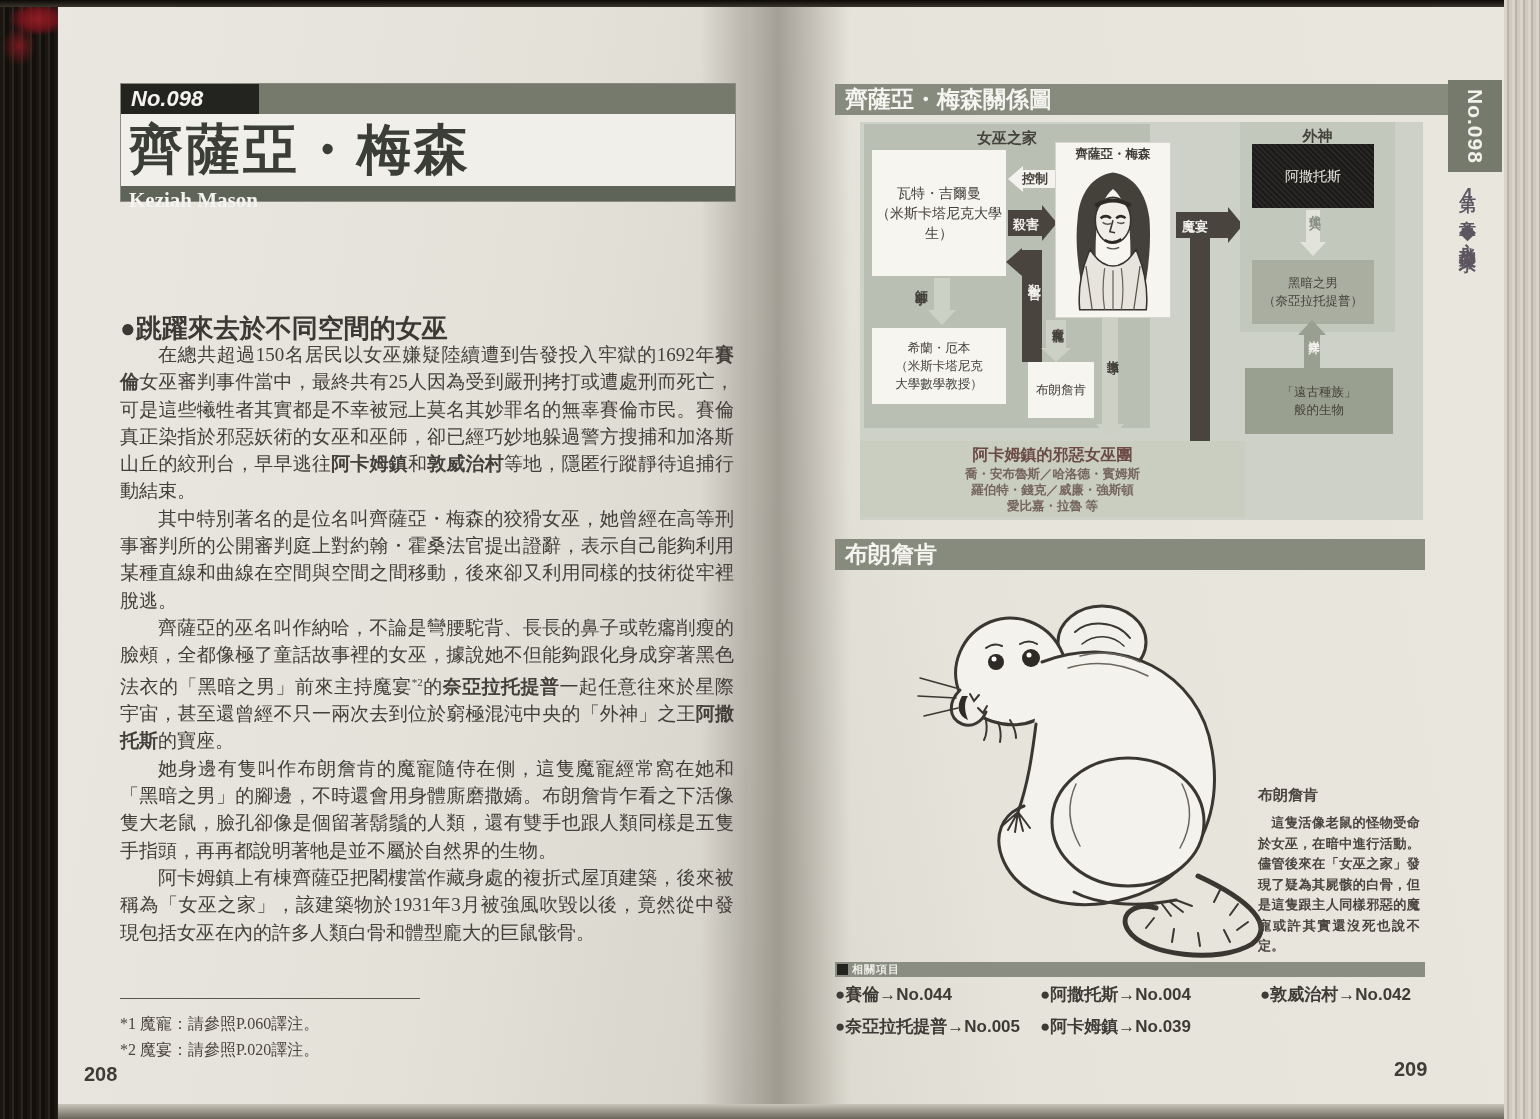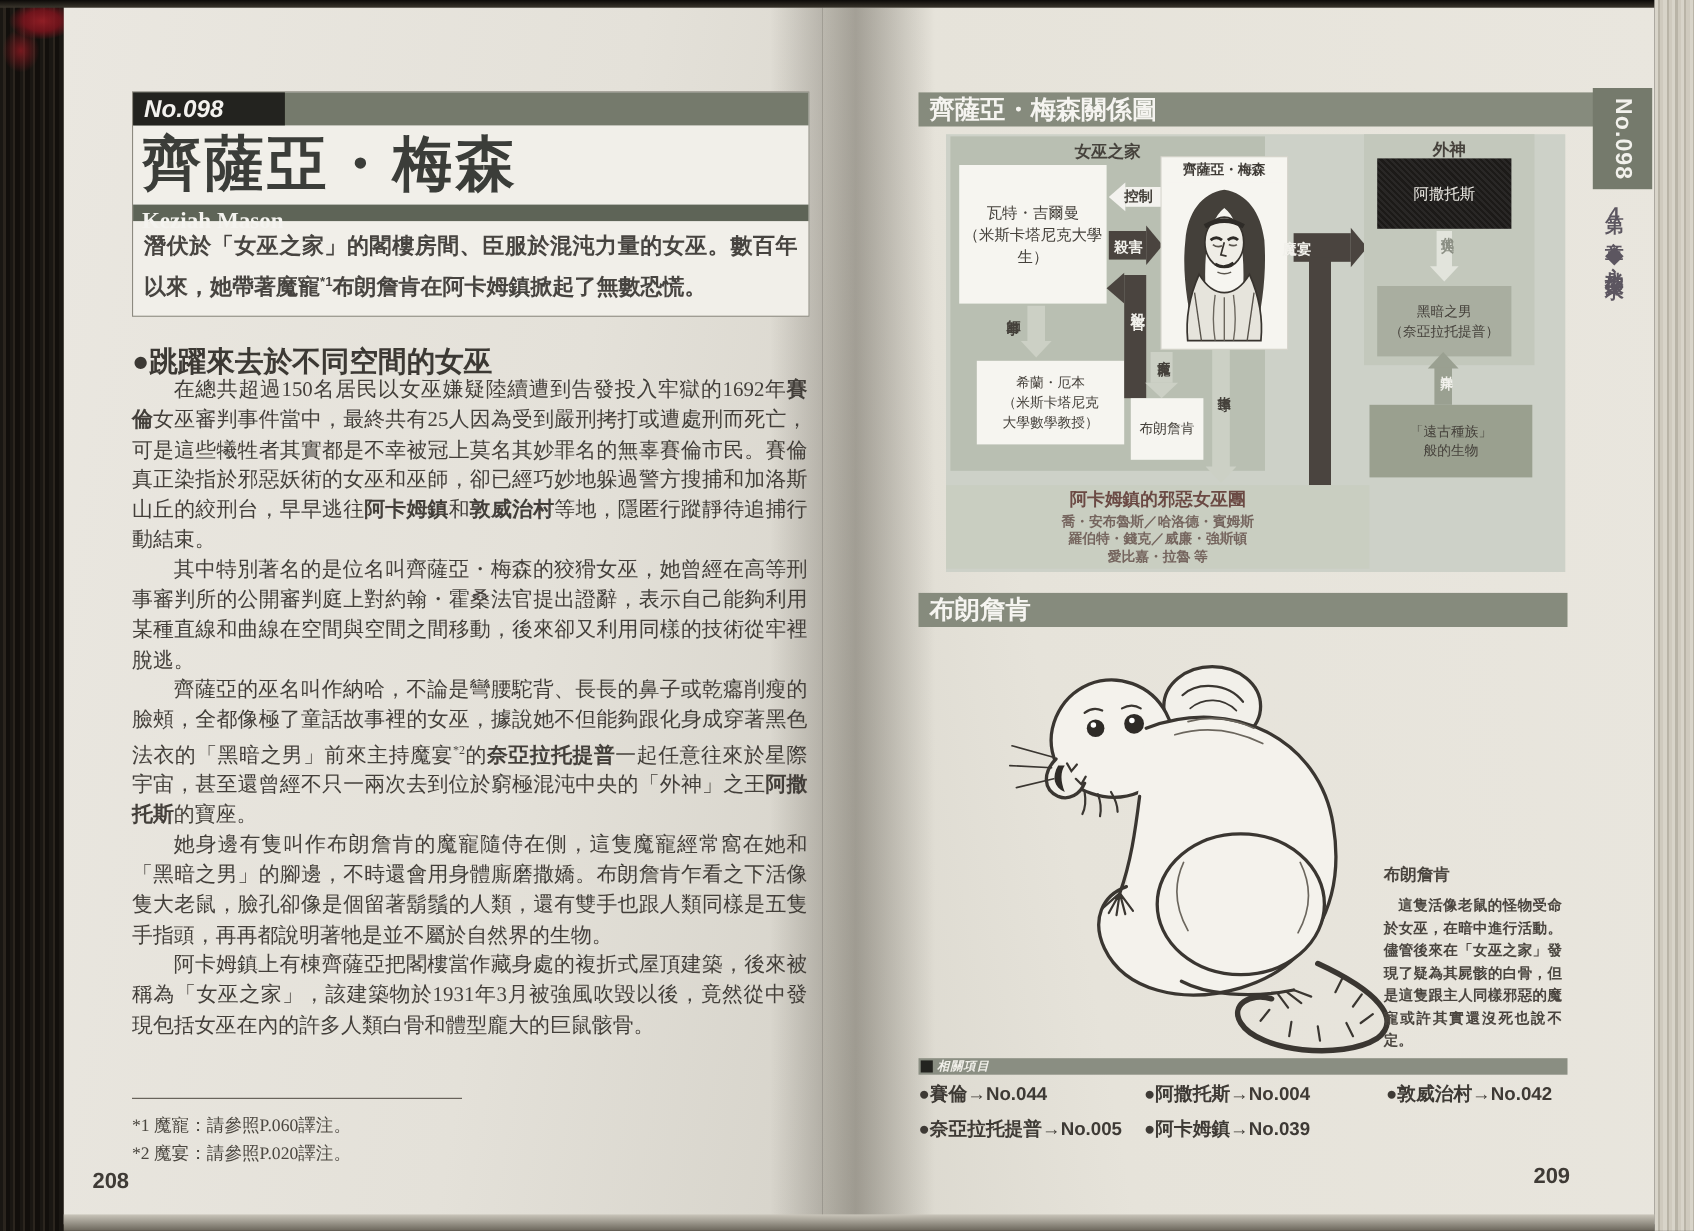--- a/index.html
+++ b/index.html
@@ -80,21 +80,21 @@
   .tri{width:0;height:0;}
   .coven{background:#c9cec1;text-align:center;}
   .coven-title{font-size:16px;font-weight:800;color:#6b4a44;line-height:22px;padding-top:3px;}
   .coven-members{font-size:12.5px;line-height:16px;color:#75655e;font-weight:600;}
 
   .rat-wrap{left:890px;top:570px;width:400px;height:395px;}
   .caption{left:1258px;top:786px;width:162px;color:#4a453f;}
   .caption-title{font-size:15px;font-weight:800;margin-bottom:8px;}
   .caption-body{font-size:13.2px;line-height:20.5px;text-align:justify;text-indent:1em;font-weight:600;}
 
-  .rel-bar{left:835px;top:962px;width:590px;height:15px;background:#8a8e82;display:flex;align-items:center;font-style:italic;}
+  .rel-bar{left:835px;top:962px;width:590px;height:15px;background:#8a8e82;display:flex;align-items:center;}
   .rel-sq{width:11px;height:11px;background:#23231f;margin:0 4px 0 2px;}
   .rel-label{font-size:11px;font-weight:700;color:#f0efe9;letter-spacing:1px;}
   .links{left:835px;top:983px;width:605px;display:grid;
     grid-template-columns:205px 220px 180px;row-gap:9px;
     font-size:17px;font-weight:600;color:#3e3a35;}
 
   .tab{left:1448px;top:80px;width:54px;height:92px;background:#757a6c;
     display:flex;align-items:center;justify-content:center;}
   .tab span{writing-mode:vertical-rl;color:#f2f1ec;font:700 21px "Liberation Sans",sans-serif;letter-spacing:1px;}
   .chapter{left:1456px;top:182px;writing-mode:vertical-rl;text-orientation:upright;
@@ -112,21 +112,20 @@
 <div class="abs gutter"></div>
 <div class="abs edge-right"></div>
 <div class="abs page-bottom"></div>
 
 <div class="abs hdr">
   <div class="hdr-row1">
     <div class="hdr-no">No.098</div>
   </div>
   <div class="hdr-title">齊薩亞・梅森</div>
   <div class="hdr-sub">Keziah Mason</div>
-  <div class="hdr-intro">潛伏於「女巫之家」的閣樓房間、臣服於混沌力量的女巫。數百年以來，她帶著魔寵<sup>*1</sup>布朗詹肯在阿卡姆鎮掀起了無數恐慌。</div>
 </div>
 
 <div class="abs sec-head">●跳躍來去於不同空間的女巫</div>
 
 <div class="abs bodytext">
   <p>在總共超過150名居民以女巫嫌疑陸續遭到告發投入牢獄的1692年<b>賽倫</b>女巫審判事件當中，最終共有25人因為受到嚴刑拷打或遭處刑而死亡，可是這些犧牲者其實都是不幸被冠上莫名其妙罪名的無辜賽倫市民。賽倫真正染指於邪惡妖術的女巫和巫師，卻已經巧妙地躲過警方搜捕和加洛斯山丘的絞刑台，早早逃往<b>阿卡姆鎮</b>和<b>敦威治村</b>等地，隱匿行蹤靜待追捕行動結束。</p>
   <p>其中特別著名的是位名叫齊薩亞・梅森的狡猾女巫，她曾經在高等刑事審判所的公開審判庭上對約翰・霍桑法官提出證辭，表示自己能夠利用某種直線和曲線在空間與空間之間移動，後來卻又利用同樣的技術從牢裡脫逃。</p>
   <p>齊薩亞的巫名叫作納哈，不論是彎腰駝背、長長的鼻子或乾癟削瘦的臉頰，全都像極了童話故事裡的女巫，據說她不但能夠跟化身成穿著黑色法衣的「黑暗之男」前來主持魔宴<sup>*2</sup>的<b>奈亞拉托提普</b>一起任意往來於星際宇宙，甚至還曾經不只一兩次去到位於窮極混沌中央的「外神」之王<b>阿撒托斯</b>的寶座。</p>
   <p>她身邊有隻叫作布朗詹肯的魔寵隨侍在側，這隻魔寵經常窩在她和「黑暗之男」的腳邊，不時還會用身體廝磨撒嬌。布朗詹肯乍看之下活像隻大老鼠，臉孔卻像是個留著鬍鬚的人類，還有雙手也跟人類同樣是五隻手指頭，再再都說明著牠是並不屬於自然界的生物。</p>
   <p>阿卡姆鎮上有棟齊薩亞把閣樓當作藏身處的複折式屋頂建築，後來被稱為「女巫之家」，該建築物於1931年3月被強風吹毀以後，竟然從中發現包括女巫在內的許多人類白骨和體型龐大的巨鼠骸骨。</p>
@@ -140,21 +139,21 @@
 <div class="abs pagenum-l">208</div>
 
 <div class="abs bar bar-diagram">齊薩亞・梅森關係圖</div>
 
 <div class="abs diagram">
 
   <div class="abs grp" style="left:4px;top:2px;width:286px;height:304px;"></div>
   <div class="abs grp-label" style="left:4px;top:7px;width:286px;">女巫之家</div>
 
   <div class="abs node" style="left:12px;top:28px;width:134px;height:126px;">瓦特・吉爾曼<br>（米斯卡塔尼克大學生）</div>
-  <div class="abs node small" style="left:12px;top:206px;width:134px;height:76px;margin-left:16px;">希蘭・厄本<br>（米斯卡塔尼克<br>大學數學教授）</div>
+  <div class="abs node small" style="left:12px;top:206px;width:134px;height:76px;">希蘭・厄本<br>（米斯卡塔尼克<br>大學數學教授）</div>
 
   <div class="abs lbl vtext" style="left:52px;top:158px;">師事</div>
   <div class="abs shaft-light" style="left:74px;top:156px;width:16px;height:32px;"></div>
   <div class="abs tri" style="left:68px;top:188px;border-left:14px solid transparent;border-right:14px solid transparent;border-top:15px solid #ccd0c5;"></div>
 
   <div class="abs tri" style="left:148px;top:44px;border-top:13px solid transparent;border-bottom:13px solid transparent;border-right:15px solid #f3f2ee;"></div>
   <div class="abs shaft-white" style="left:163px;top:48px;width:33px;height:18px;"></div>
   <div class="abs lbl" style="left:162px;top:48px;">控制</div>
 
   <div class="abs shaft-dark" style="left:148px;top:88px;width:34px;height:26px;"></div>
@@ -188,21 +187,21 @@
       <path d="M50 52 L47 63 L52 64" stroke="#37332e" stroke-width="1.5" fill="none"></path>
       <path d="M42 71 Q50 76 58 70" stroke="#2e2b27" stroke-width="2.5" fill="none"></path>
       <path d="M44 78 Q50 81 56 78" stroke="#5a554d" stroke-width="1.2" fill="none"></path>
       <path d="M28 80 C20 98 16 118 18 138 L82 138 C84 118 80 98 72 80 C66 90 58 96 50 96 C42 96 34 90 28 80 Z" fill="#e6e4dc" stroke="#37332e" stroke-width="1.5"></path>
       <path d="M42 98 C40 112 40 126 42 138 M58 98 C60 112 60 126 58 138 M50 100 L50 138" stroke="#6b665d" stroke-width="1.2" fill="none"></path>
       <path d="M24 96 L30 138 M76 96 L70 138" stroke="#57524a" stroke-width="1.2" fill="none"></path>
     </svg>
   </div>
 
   <div class="abs shaft-dark" style="left:316px;top:90px;width:52px;height:26px;"></div>
-  <div class="abs lbl-w" style="left:306px;top:96px;">魔宴</div>
+  <div class="abs lbl-w" style="left:322px;top:96px;">魔宴</div>
   <div class="abs tri" style="left:368px;top:85px;border-top:18px solid transparent;border-bottom:18px solid transparent;border-left:15px solid #4a443f;"></div>
   <div class="abs shaft-dark" style="left:330px;top:112px;width:20px;height:207px;"></div>
 
   <div class="abs grp" style="left:380px;top:0px;width:155px;height:210px;background:#c3c8bc;"></div>
   <div class="abs grp-label" style="left:380px;top:5px;width:155px;">外神</div>
   <div class="abs node dark-node" style="left:392px;top:22px;width:122px;height:64px;font-size:14px;">阿撒托斯</div>
 
   <div class="abs" style="left:446px;top:88px;width:14px;height:34px;background:#e2e4dc;"></div>
   <div class="abs tri" style="left:440px;top:120px;border-left:13px solid transparent;border-right:13px solid transparent;border-top:14px solid #e2e4dc;"></div>
   <div class="abs vtext" style="left:447px;top:84px;font-size:11.5px;font-weight:700;color:#8b8f84;">代理人</div>

